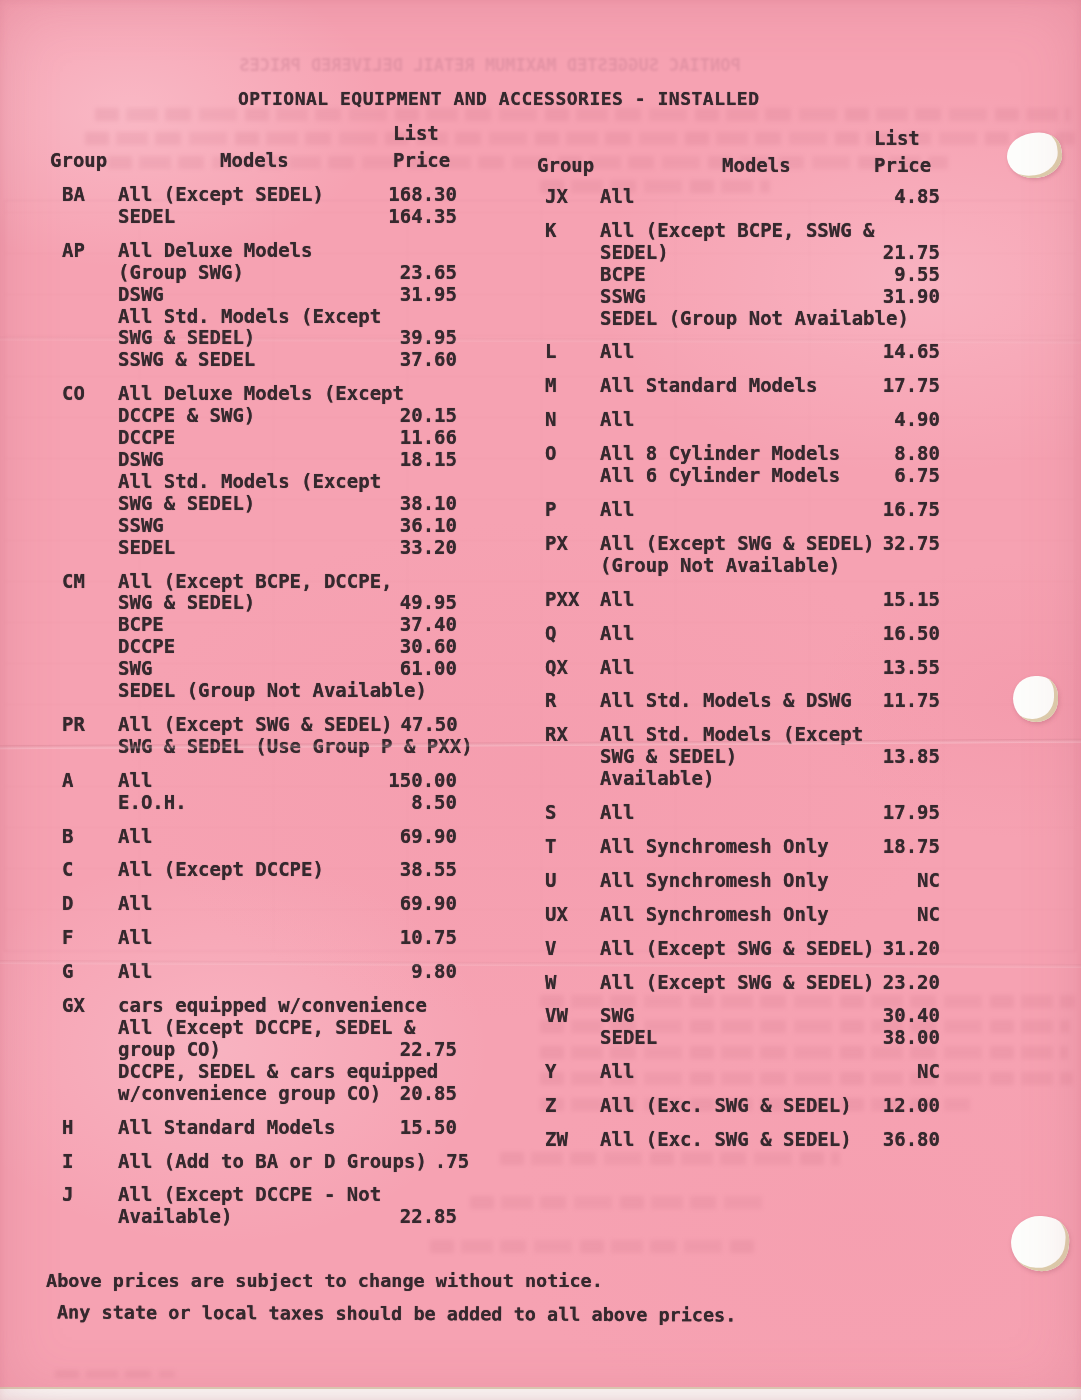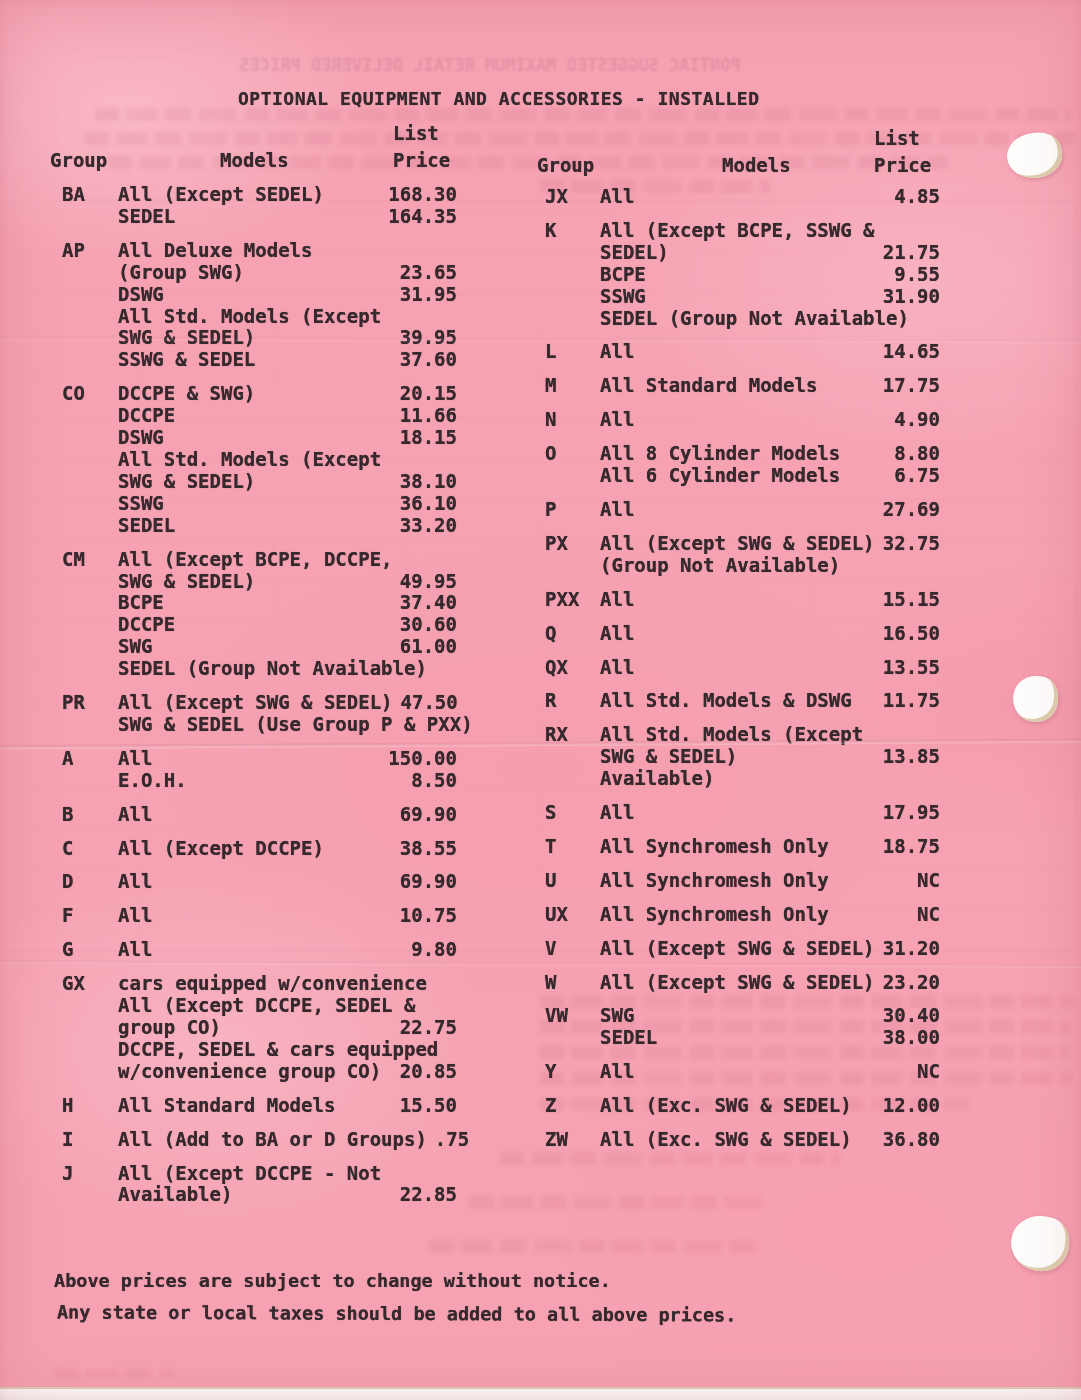--- a/index.html
+++ b/index.html
@@ -62,21 +62,21 @@
   .col-right{left:540px;top:186px;width:400px;}
   .group{display:flex;margin-bottom:12px;}
   .gcode{flex:0 0 63px;padding-left:7px;box-sizing:border-box;white-space:pre;}
   .col-right .gcode{flex:0 0 60px;padding-left:5px;}
   .rows{flex:1;min-width:0;}
   .row{display:flex;}
   .model{white-space:pre;}
   .price{margin-left:auto;white-space:pre;padding-left:8px;}
   .footer-line{position:absolute;font-size:18.5px;white-space:nowrap;
     text-shadow:0 0 .7px rgba(45,32,38,.8);}
-  .f1{left:54px;top:1270px;}
+  .f1{left:46px;top:1270px;}
   .f2{left:57px;top:1303px;transform:rotate(.25deg);}
 </style>
 </head>
 <body>
 
 <div class="page">
 
   <div class="mottle"></div>
   <div class="bleed-grid"></div>
 
@@ -147,20 +147,21 @@
           <div class="row">
             <span class="model">SSWG &amp; SEDEL</span>
             <span class="price">37.60</span>
           </div>
         </div>
       </div>
       <div class="group">
         <span class="gcode">CO</span>
         <div class="rows">
           <div class="row">
+            <span class="model">All Deluxe Models (Except</span>
             <span class="price"></span>
           </div>
           <div class="row">
             <span class="model">DCCPE &amp; SWG)</span>
             <span class="price">20.15</span>
           </div>
           <div class="row">
             <span class="model">DCCPE</span>
             <span class="price">11.66</span>
           </div>
@@ -416,21 +417,21 @@
             <span class="model">All 6 Cylinder Models</span>
             <span class="price">6.75</span>
           </div>
         </div>
       </div>
       <div class="group">
         <span class="gcode">P</span>
         <div class="rows">
           <div class="row">
             <span class="model">All</span>
-            <span class="price">27.69</span>
+            <span class="price">16.75</span>
           </div>
         </div>
       </div>
       <div class="group">
         <span class="gcode">PX</span>
         <div class="rows">
           <div class="row">
             <span class="model">All (Except SWG &amp; SEDEL)</span>
             <span class="price">32.75</span>
           </div>

